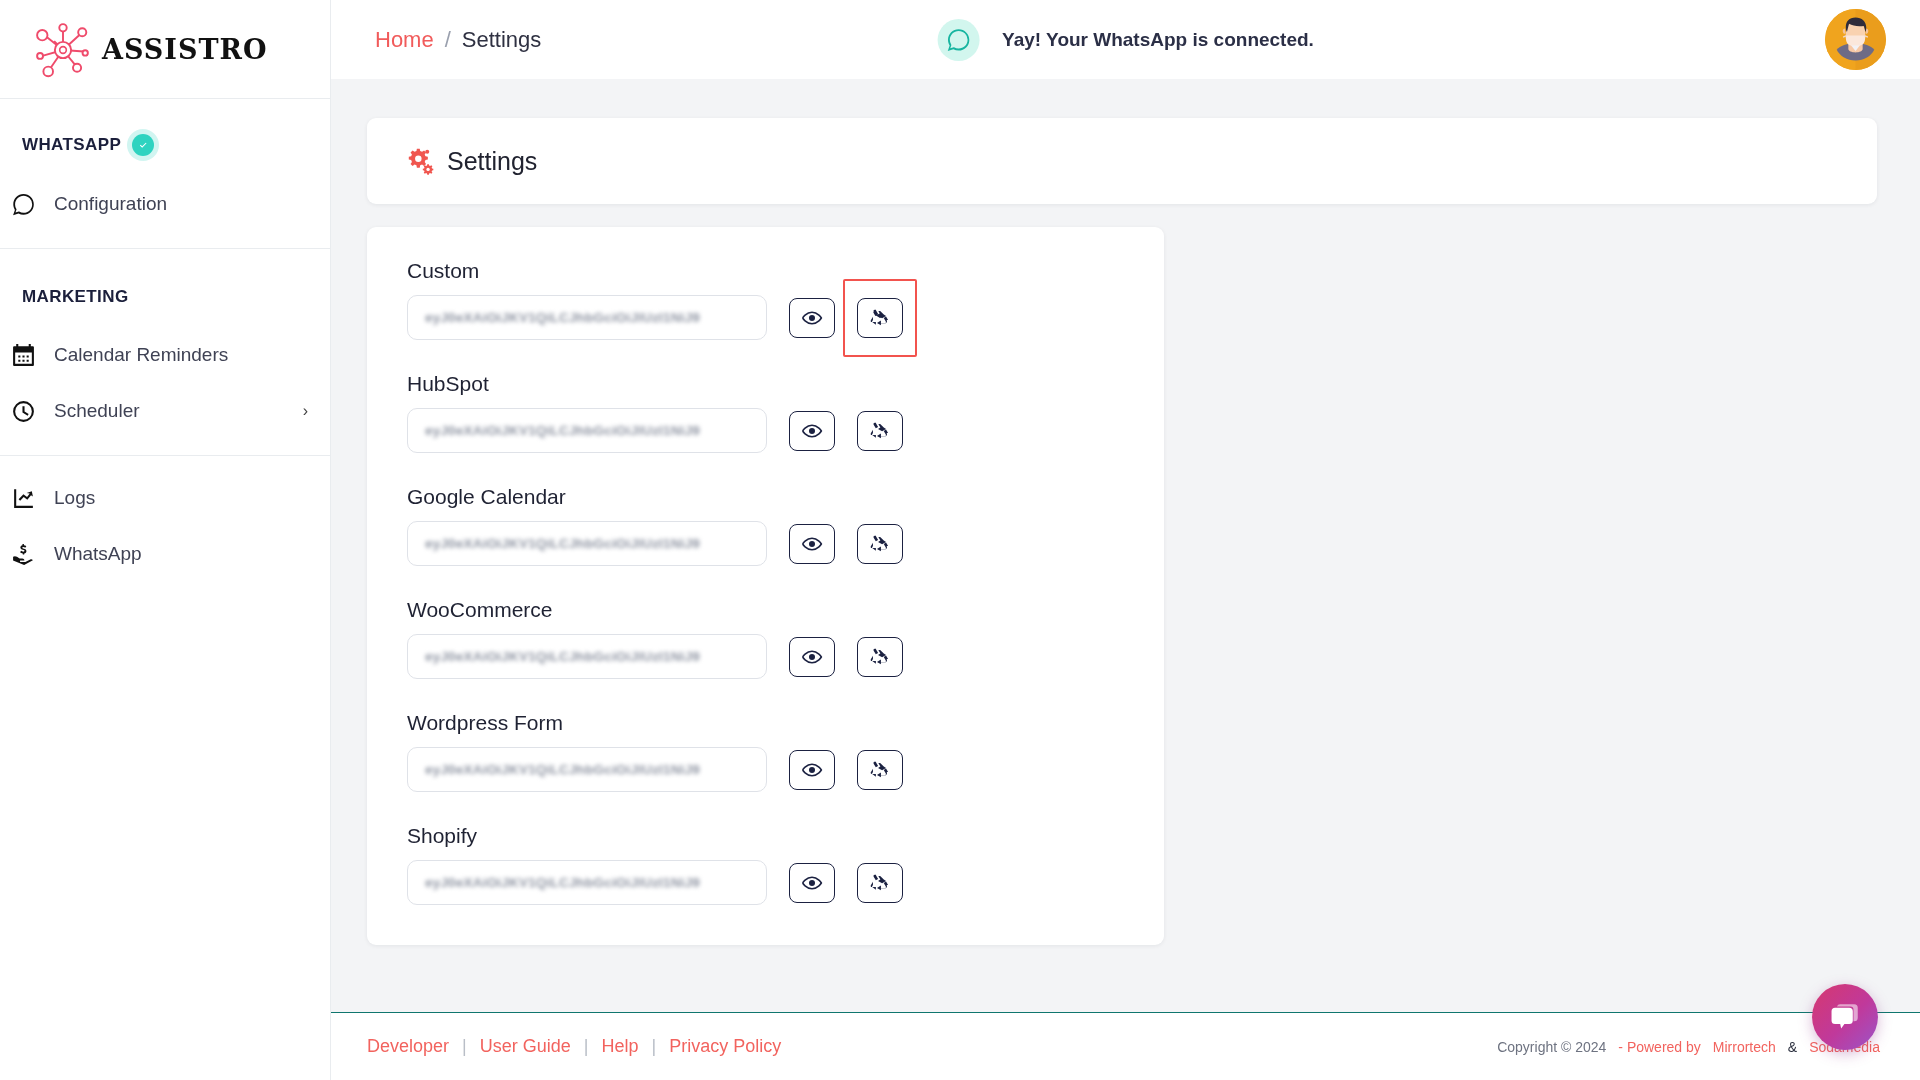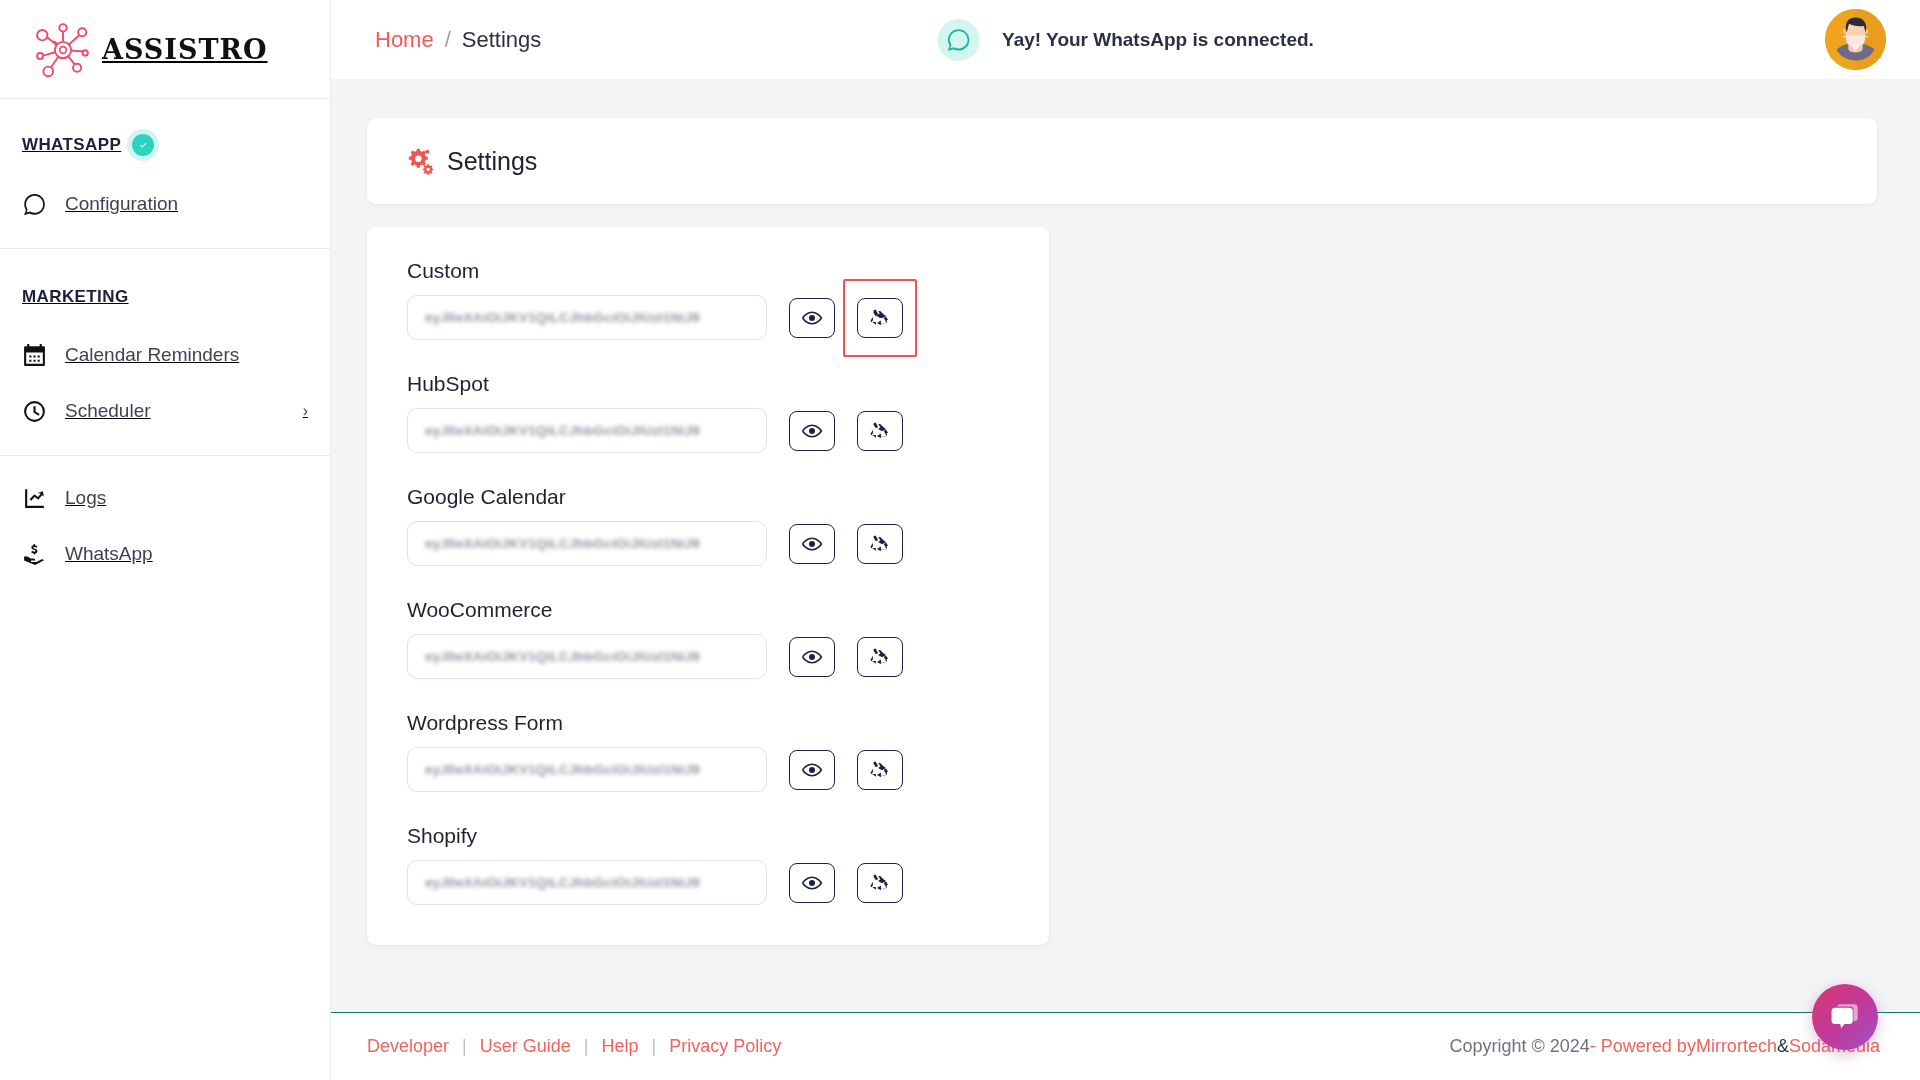--- a/index.html
+++ b/index.html
@@ -10,21 +10,21 @@
     overflow: hidden;
   }
   .app { display: flex; width: 1920px; height: 1080px; position: relative; }
 
   
   .sidebar {
     width: 331px; height: 1080px;
     background: #ffffff;
     border-right: 1px solid #e9ecef;
     flex: 0 0 331px;
-    display: flex; flex-direction: column; text-decoration: underline;
+    display: flex; flex-direction: column;
   }
   .logo-wrap {
     height: 99px;
     border-bottom: 1px solid #e9ecef;
     display: flex; align-items: center;
     padding-left: 26px;
   }
   .logo-mark { width: 74px; height: 72px; flex: 0 0 74px; }
   .logo-text {
     font-family: "DejaVu Serif", serif;
@@ -42,21 +42,21 @@
   }
   .wa-head { height: 62px; margin-top: 15px; }
   .check-badge {
     width: 22px; height: 22px; border-radius: 50%;
     background: #2ed3c0; display: flex; align-items: center; justify-content: center;
     box-shadow: 0 0 0 5px rgba(46,211,192,.22);
   }
   .check-badge svg { width: 13px; height: 13px; }
   .nav-item {
     display: flex; align-items: center; gap: 18px;
-    height: 56px; padding-left: 21px; padding-right: 22px;
+    height: 56px; padding-left: 10px; padding-right: 22px;
     color: #3f4254; font-size: 19px; cursor: pointer;
     position: relative;
   }
   .nav-item .ico { width: 26px; height: 26px; flex: 0 0 26px; display:flex; align-items:center; justify-content:center; }
   .nav-item .ico svg { width: 25px; height: 25px; fill: #111; }
   .nav-item .chev { margin-left: auto; color: #444; font-size: 16px; line-height: 1; }
   .divider { height: 1px; background: #e9ecef; margin: 16px 0 0 0; }
   .mk-head { height: 60px; margin-top: 18px; }
   .nav-gap { height: 14px; }
 
@@ -89,21 +89,21 @@
   }
 
   .content { flex: 1 1 auto; padding: 39px 43px 0 36px; overflow: hidden; position: relative; }
   .card { background: #fff; border-radius: 9px; box-shadow: 0 1px 4px rgba(20,24,40,.07); }
   .settings-card {
     height: 86px; display: flex; align-items: center; padding-left: 37px; margin-bottom: 23px;
   }
   .settings-card .gear { width: 30px; height: 30px; margin-right: 13px; }
   .settings-card h1 { font-size: 25px; font-weight: 400; color: #212330; }
 
-  .form-card { width: 682px; padding: 32px 15px 40px 0; }
+  .form-card { width: 797px; padding: 32px 15px 40px 0; }
   .field { padding: 0 40px; margin-bottom: 0; }
   .field-label { font-size: 21px; color: #1f2233; margin-bottom: 12px; }
   .field-row { display: flex; align-items: center; gap: 22px; position: relative; }
   .tokenbox {
     width: 360px; height: 45px; border: 1px solid #dfe2e8; border-radius: 10px;
     display: flex; align-items: center; padding: 0 17px; background: #fff;
   }
   .tokenbox span {
     font-size: 13.5px; font-weight: 700; color: #8d93a1; letter-spacing: .2px;
     filter: blur(2.2px); white-space: nowrap; overflow: hidden;
@@ -123,21 +123,21 @@
   
   .footer {
     flex: 0 0 68px; height: 68px; background: #fff;
     border-top: 1px solid #0f766e;
     display: flex; align-items: center; justify-content: space-between;
     padding: 0 40px 0 36px; position: relative;
   }
   .flinks { display: flex; align-items: center; gap: 13px; font-size: 18px; }
   .flinks a { color: #f2635e; text-decoration: none; cursor: pointer; }
   .flinks .bar { color: #b9bec7; }
-  .fright { font-size: 18px; color: #6e7381; display: flex; align-items: flex-start; gap: 0; }
+  .fright { font-size: 14px; color: #6e7381; display: flex; align-items: flex-start; gap: 12px; }
   .fright .pw { color: #f2635e; }
   .fright .amp { color: #2b2f3e; }
 
   .chatbtn {
     position: absolute; right: 42px; bottom: 30px;
     width: 66px; height: 66px; border-radius: 50%;
     background: linear-gradient(135deg, #d6386f 0%, #c0399b 55%, #9a55c9 100%);
     display: flex; align-items: center; justify-content: center;
     box-shadow: 0 4px 14px rgba(150,60,140,.35); cursor: pointer; z-index: 20;
   }

